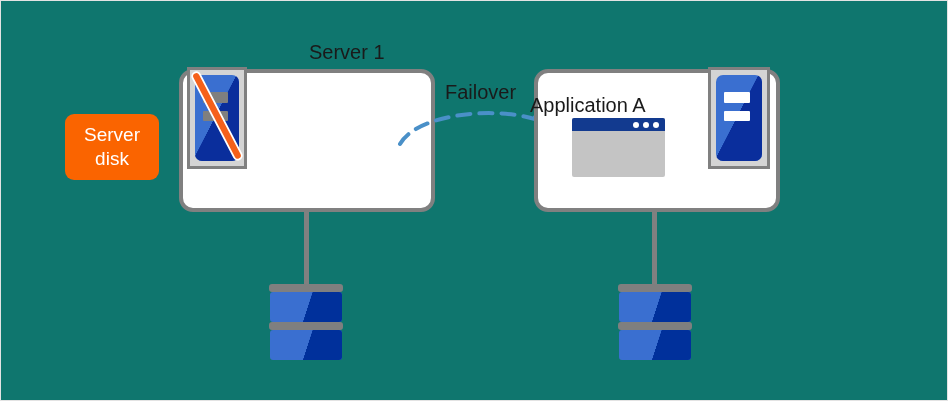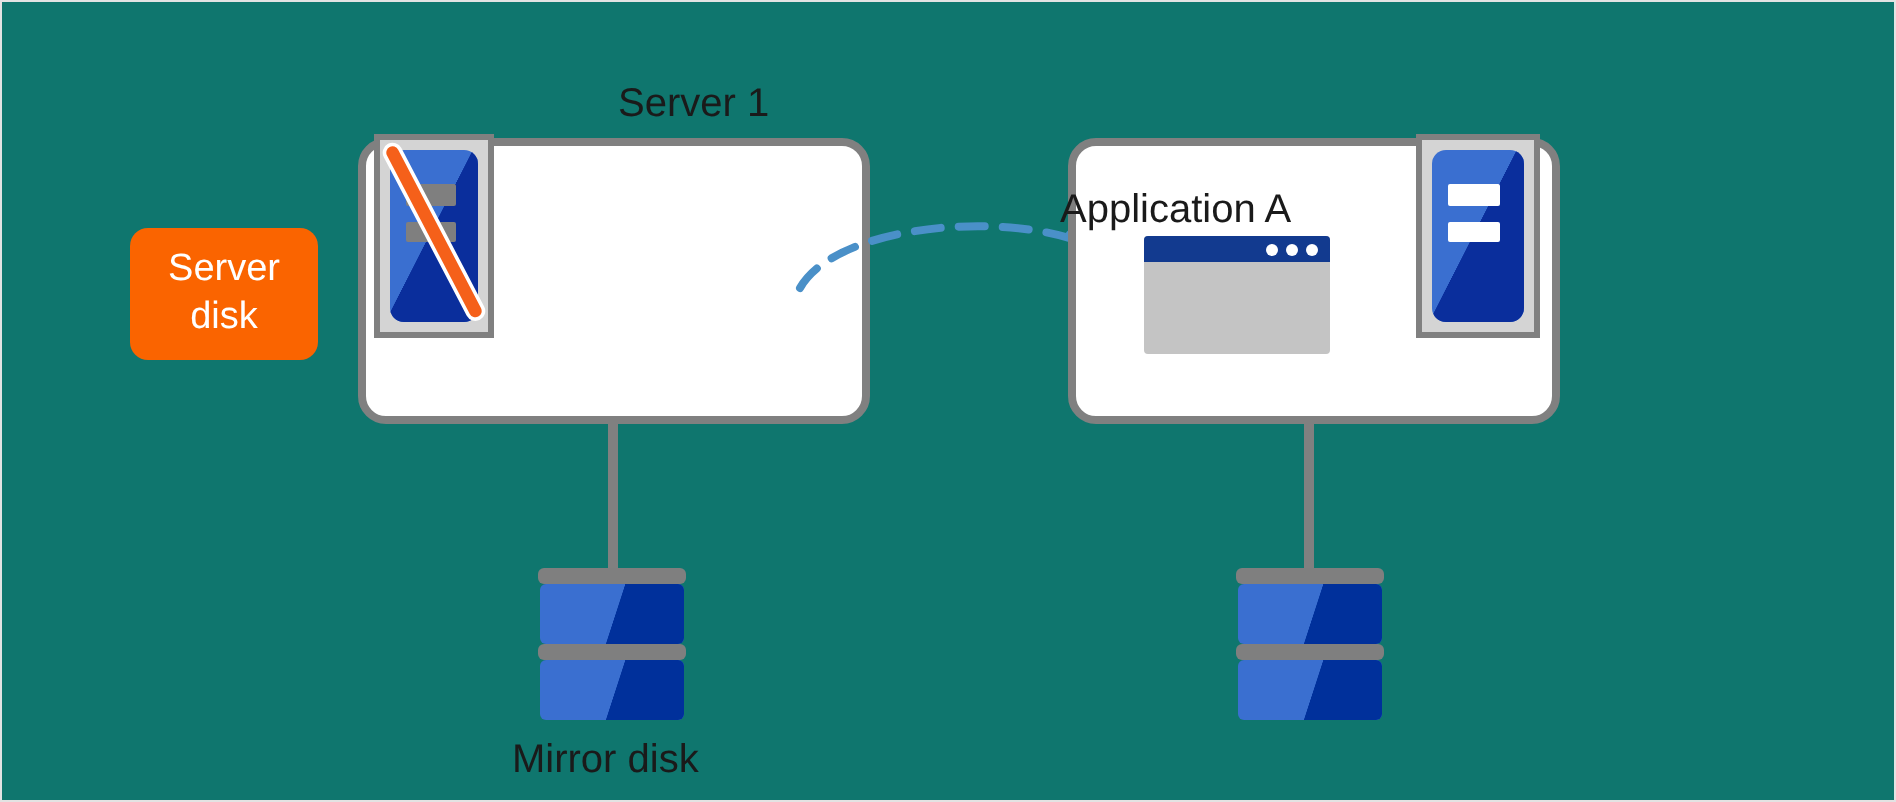--- a/index.html
+++ b/index.html
@@ -204,20 +204,21 @@
       <line x1="7" y1="7" x2="53" y2="95" stroke="#ffffff" stroke-width="11" stroke-linecap="round"></line>
       <line x1="7" y1="7" x2="53" y2="95" stroke="#f5601a" stroke-width="7" stroke-linecap="round"></line>
     </svg>
   </div>
 
   <div class="abs" id="server-down-badge">
     <span>Server</span>
     <span>disk</span>
   </div>
 
+  <div class="abs label" id="failover-label">Failover</div>
 
   <svg class="abs" id="failover-arrow" viewBox="0 0 175 60">
     <path d="M 4 48 C 22 16, 110 8, 152 28" fill="none" stroke="#4a90c8" stroke-width="4" stroke-linecap="round" stroke-dasharray="13 9"></path>
     <path d="M 139 21 L 151 39 L 161 25" fill="none" stroke="#4a90c8" stroke-width="4" stroke-linecap="round" stroke-linejoin="round"></path>
   </svg>
 
   <div class="abs server-box" id="server2-box"></div>
 
   <div class="abs label" id="app-a-label">Application A</div>
 
@@ -246,15 +247,14 @@
     <div class="disk-body d2"></div>
   </div>
 
   <div class="abs disk-stack" id="disk2">
     <div class="disk-cap c1"></div>
     <div class="disk-body d1"></div>
     <div class="disk-cap c2"></div>
     <div class="disk-body d2"></div>
   </div>
 
-  <div class="abs label" id="mirror-disk-label">Mirror disk</div>
 
 </div>
 
 </body></html>

